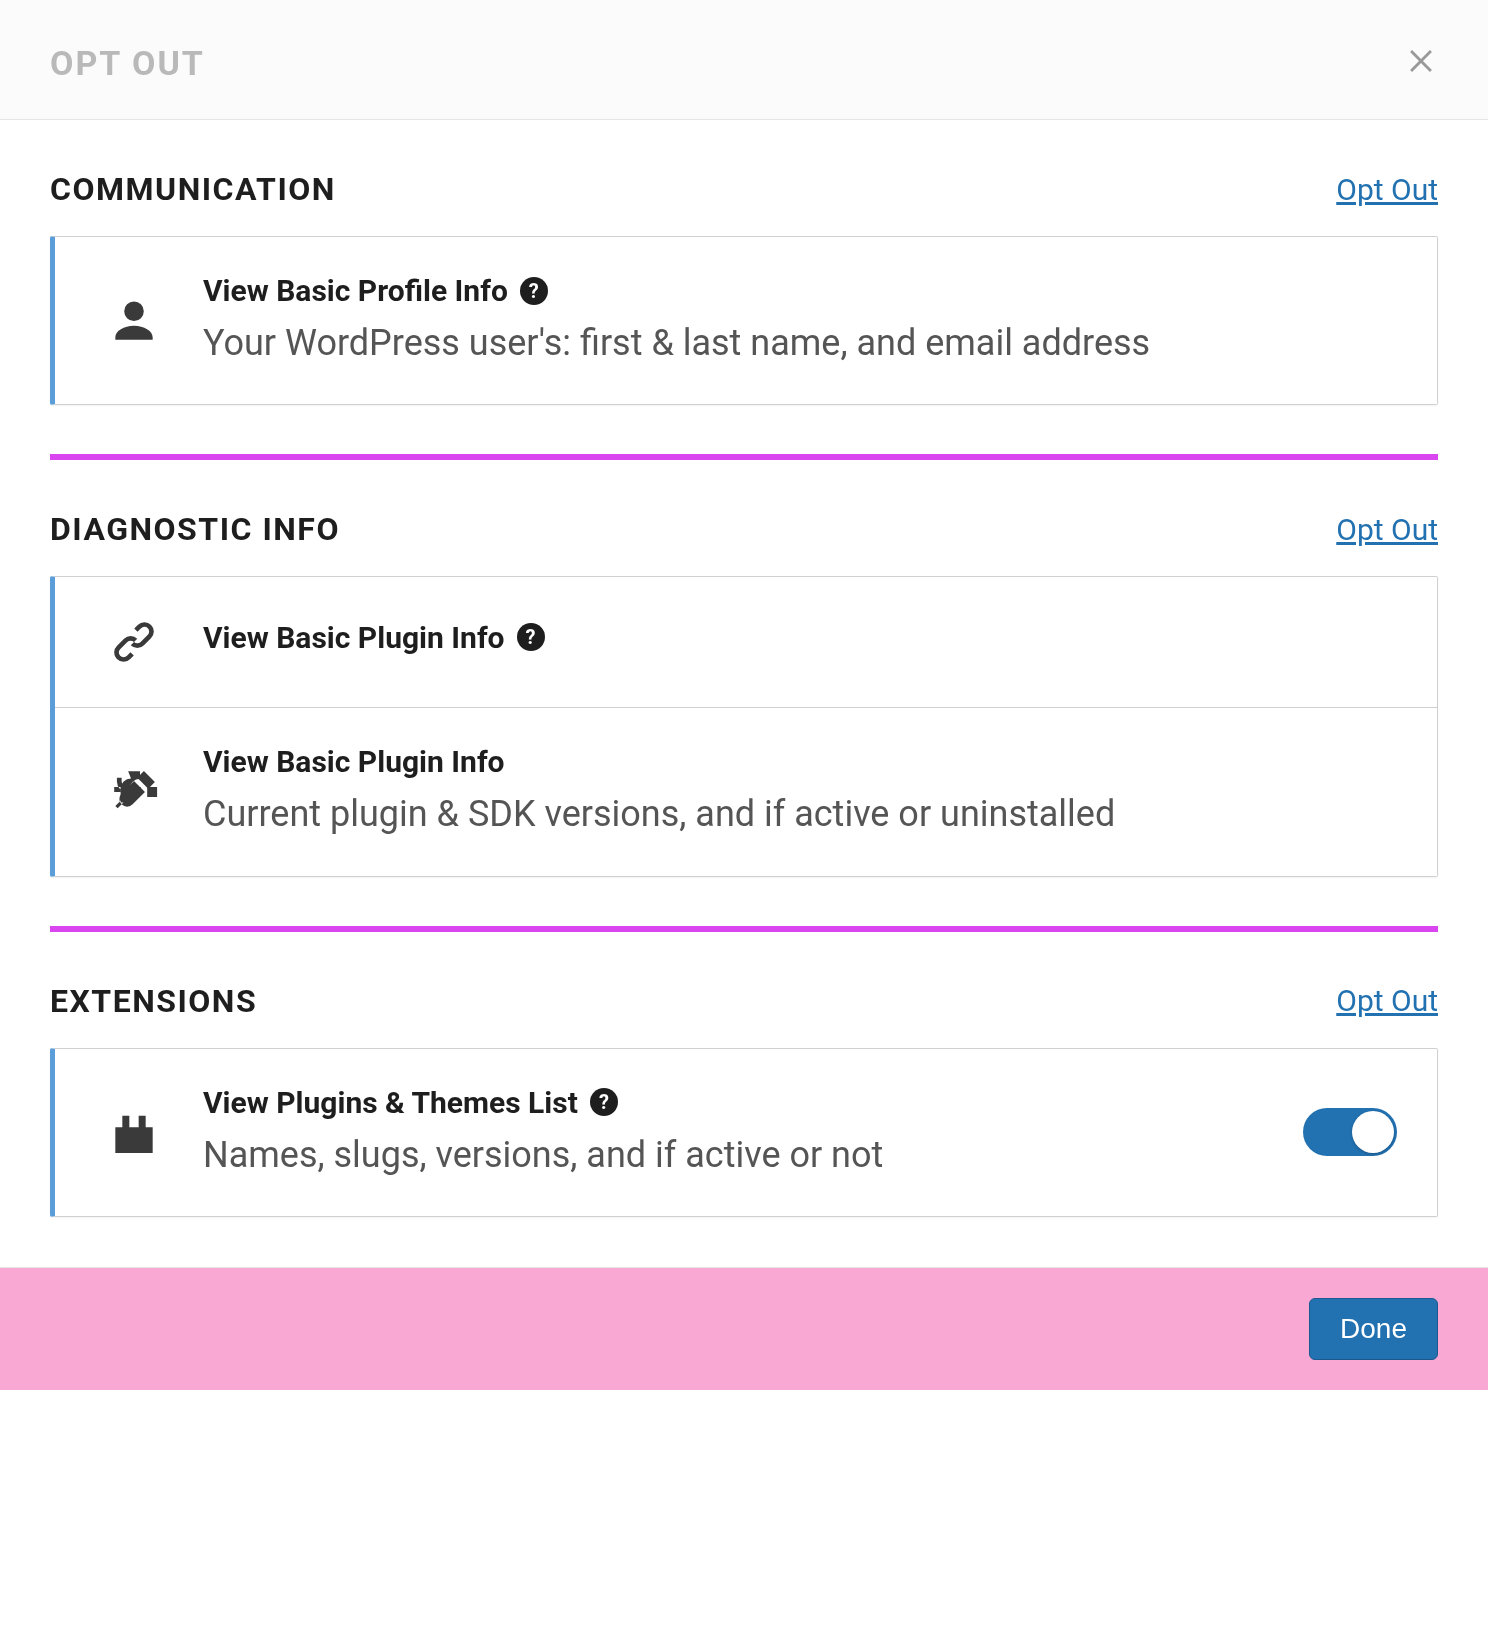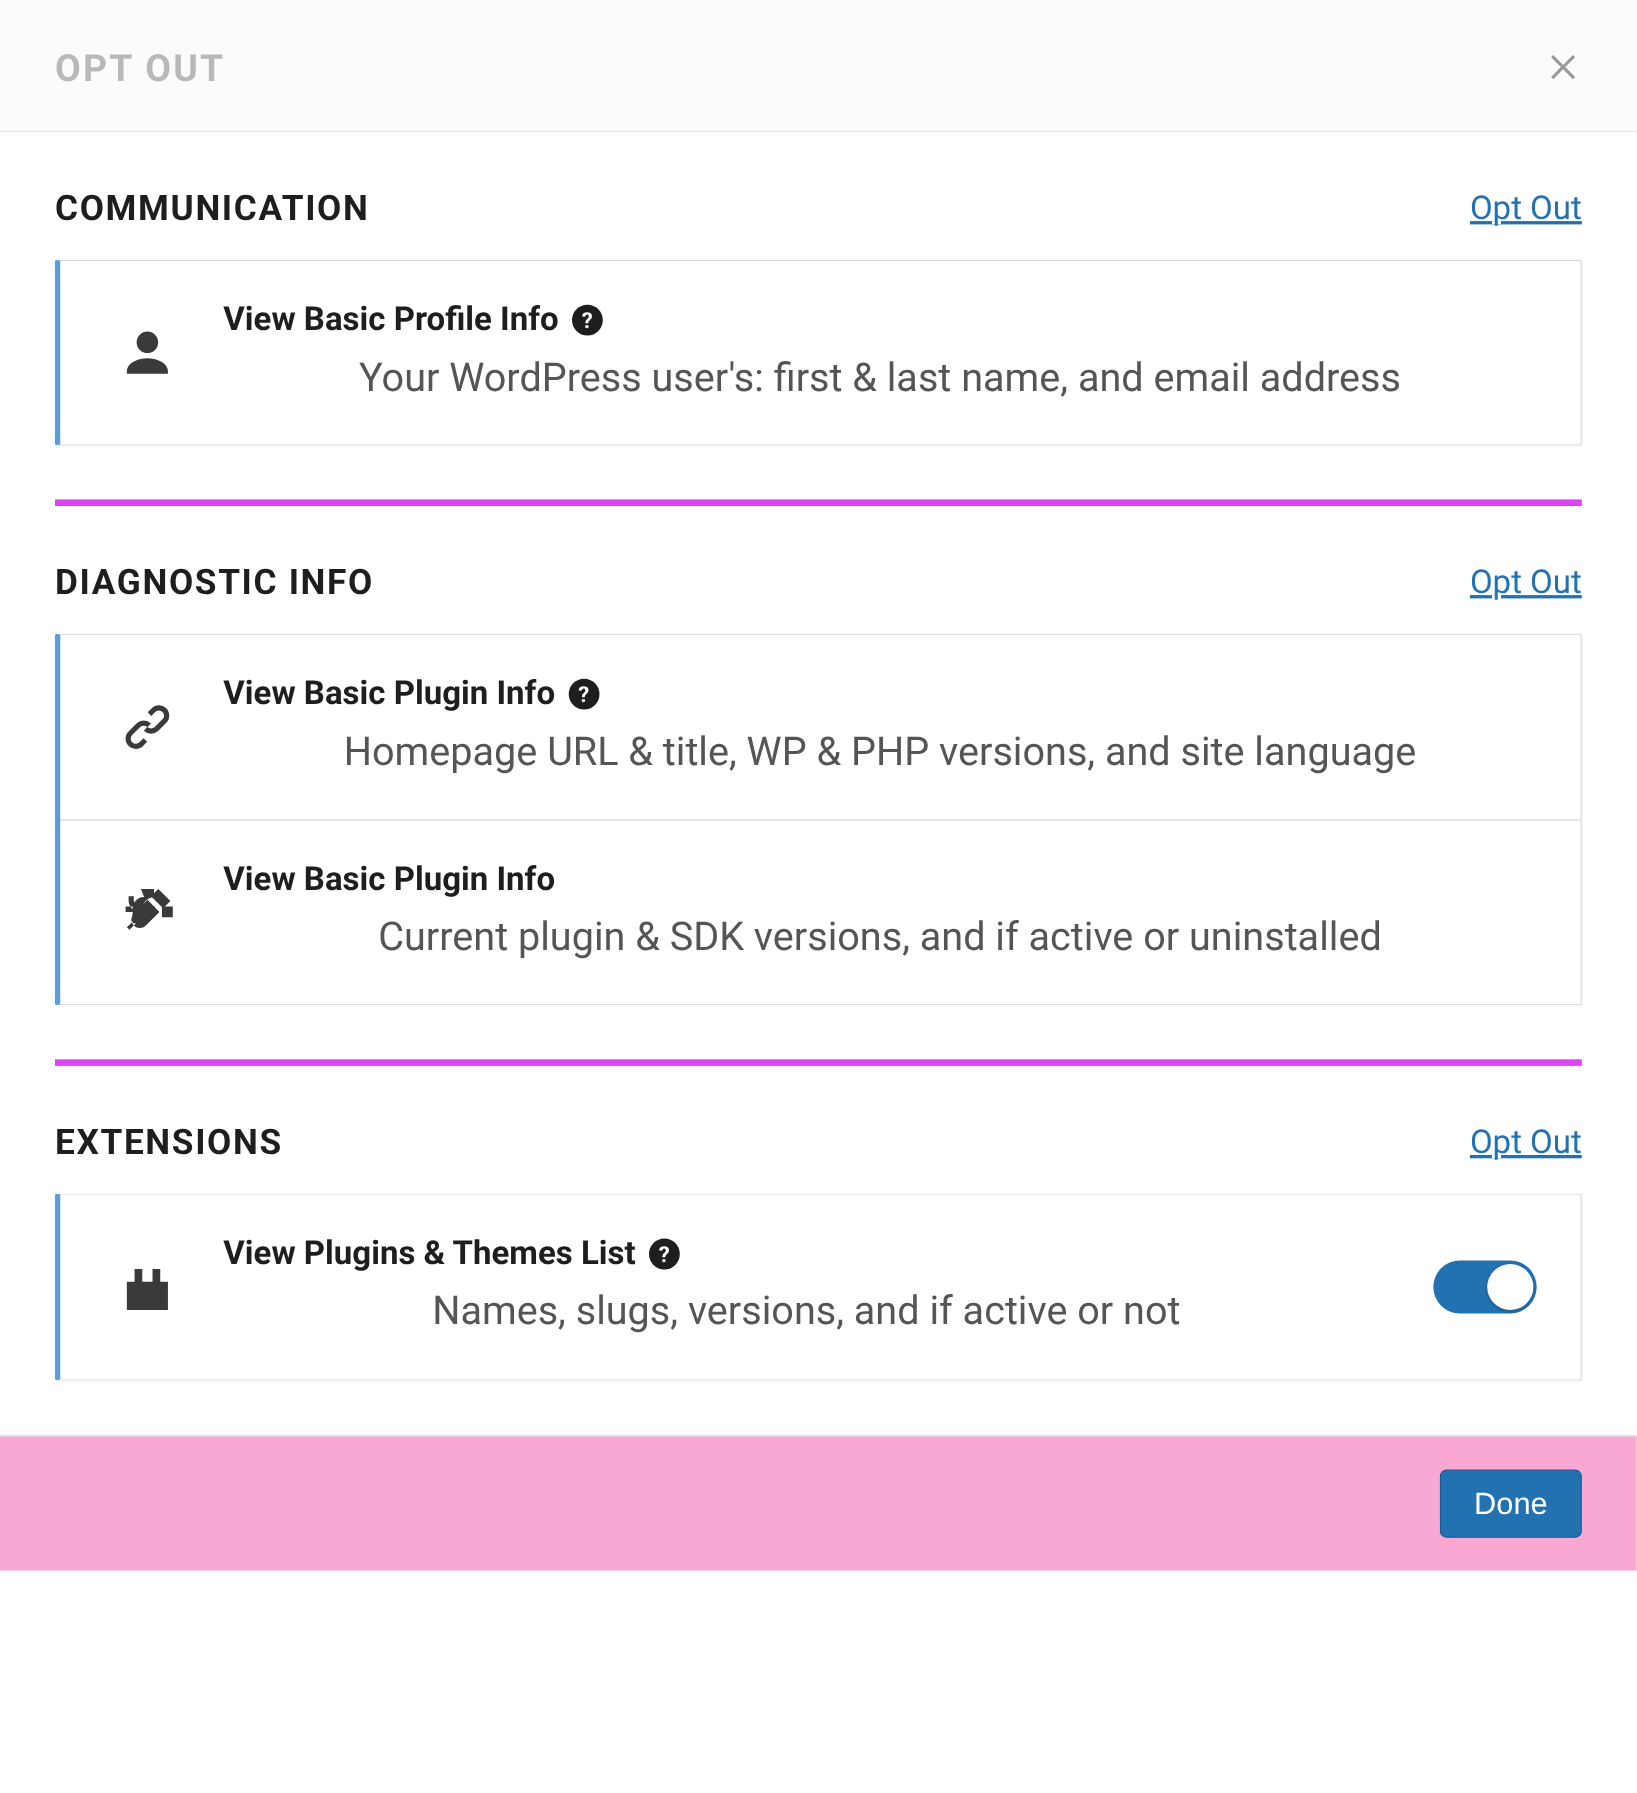--- a/index.html
+++ b/index.html
@@ -82,21 +82,20 @@
     height: 58px;
     flex: 0 0 58px;
     display: flex;
     align-items: center;
     justify-content: center;
     color: #3a3a3a;
   }
   .card-icon svg { width: 56px; height: 56px; }
   .card-content {
     flex: 1;
-    text-align: center;
   }
   .card-title {
     font-size: 30px;
     font-weight: 700;
     color: #1e1e1e;
     display: flex;
     align-items: center;
     gap: 12px;
     margin-bottom: 10px;
   }
@@ -205,21 +204,20 @@
           <div class="card-icon">
             <svg viewBox="0 0 24 24" fill="currentColor">
                 <path d="M10.6 13.4a4 4 0 0 0 5.66 0l3-3a4 4 0 1 0-5.66-5.65l-1.5 1.5 1.42 1.41 1.5-1.5a2 2 0 1 1 2.82 2.83l-3 3a2 2 0 0 1-2.82 0zM13.4 10.6a4 4 0 0 0-5.66 0l-3 3a4 4 0 1 0 5.66 5.65l1.5-1.5-1.42-1.41-1.5 1.5a2 2 0 1 1-2.82-2.83l3-3a2 2 0 0 1 2.82 0z"></path>
               </svg>
           </div>
           <div class="card-content">
             <div class="card-title">
               <span>View Basic Plugin Info</span>
               <span class="help-icon">?</span>
             </div>
-            <div class="card-desc">Homepage URL &amp; title, WP &amp; PHP versions, and site language</div>
           </div>
         </div>
         <div class="card">
           <div class="card-icon">
             <svg viewBox="0 0 24 24" fill="currentColor">
                 <path d="m20.5 6.5-3-3-3 3 3 3zM14 10l-4 4a4.5 4.5 0 0 1-6.36 0L2.5 12.86l1.43-1.43L5 12.5a2.5 2.5 0 0 0 3.54 0l4-4L14 10zm-8 8 2-2-1.5-1.5-2 2z" transform="rotate(45 12 12)"></path>
                 <path d="M7 21 3 17l2.5-2.5a5 5 0 0 0 7.07 0L17 10l3 3-4.43 4.57a5 5 0 0 1-7.07 0z" transform="rotate(135 12 12) scale(0.9) translate(1.3 1.3)"></path>
                 <path d="M16 3l5 5-3 3-2-2 1-1-3-3 1-1zM9 20l-5-5 3-3 2 2-1 1 3 3-1 1z" fill="none"></path>
                 <path d="M9.5 18.5 5.5 14.5a1 1 0 0 1 0-1.4l4-4a1 1 0 0 1 1.4 0l4 4a1 1 0 0 1 0 1.4l-4 4a1 1 0 0 1-1.4 0z" fill="none"></path>
                 <path d="M19 9l-4-4 2-2 1.5 1.5L17 6l2 2 1.5-1.5L22 8zM8 20l-4-4a5 5 0 0 1 0-1l5-5 5 5-5 5a5 5 0 0 1-1 0z" fill="none"></path>

